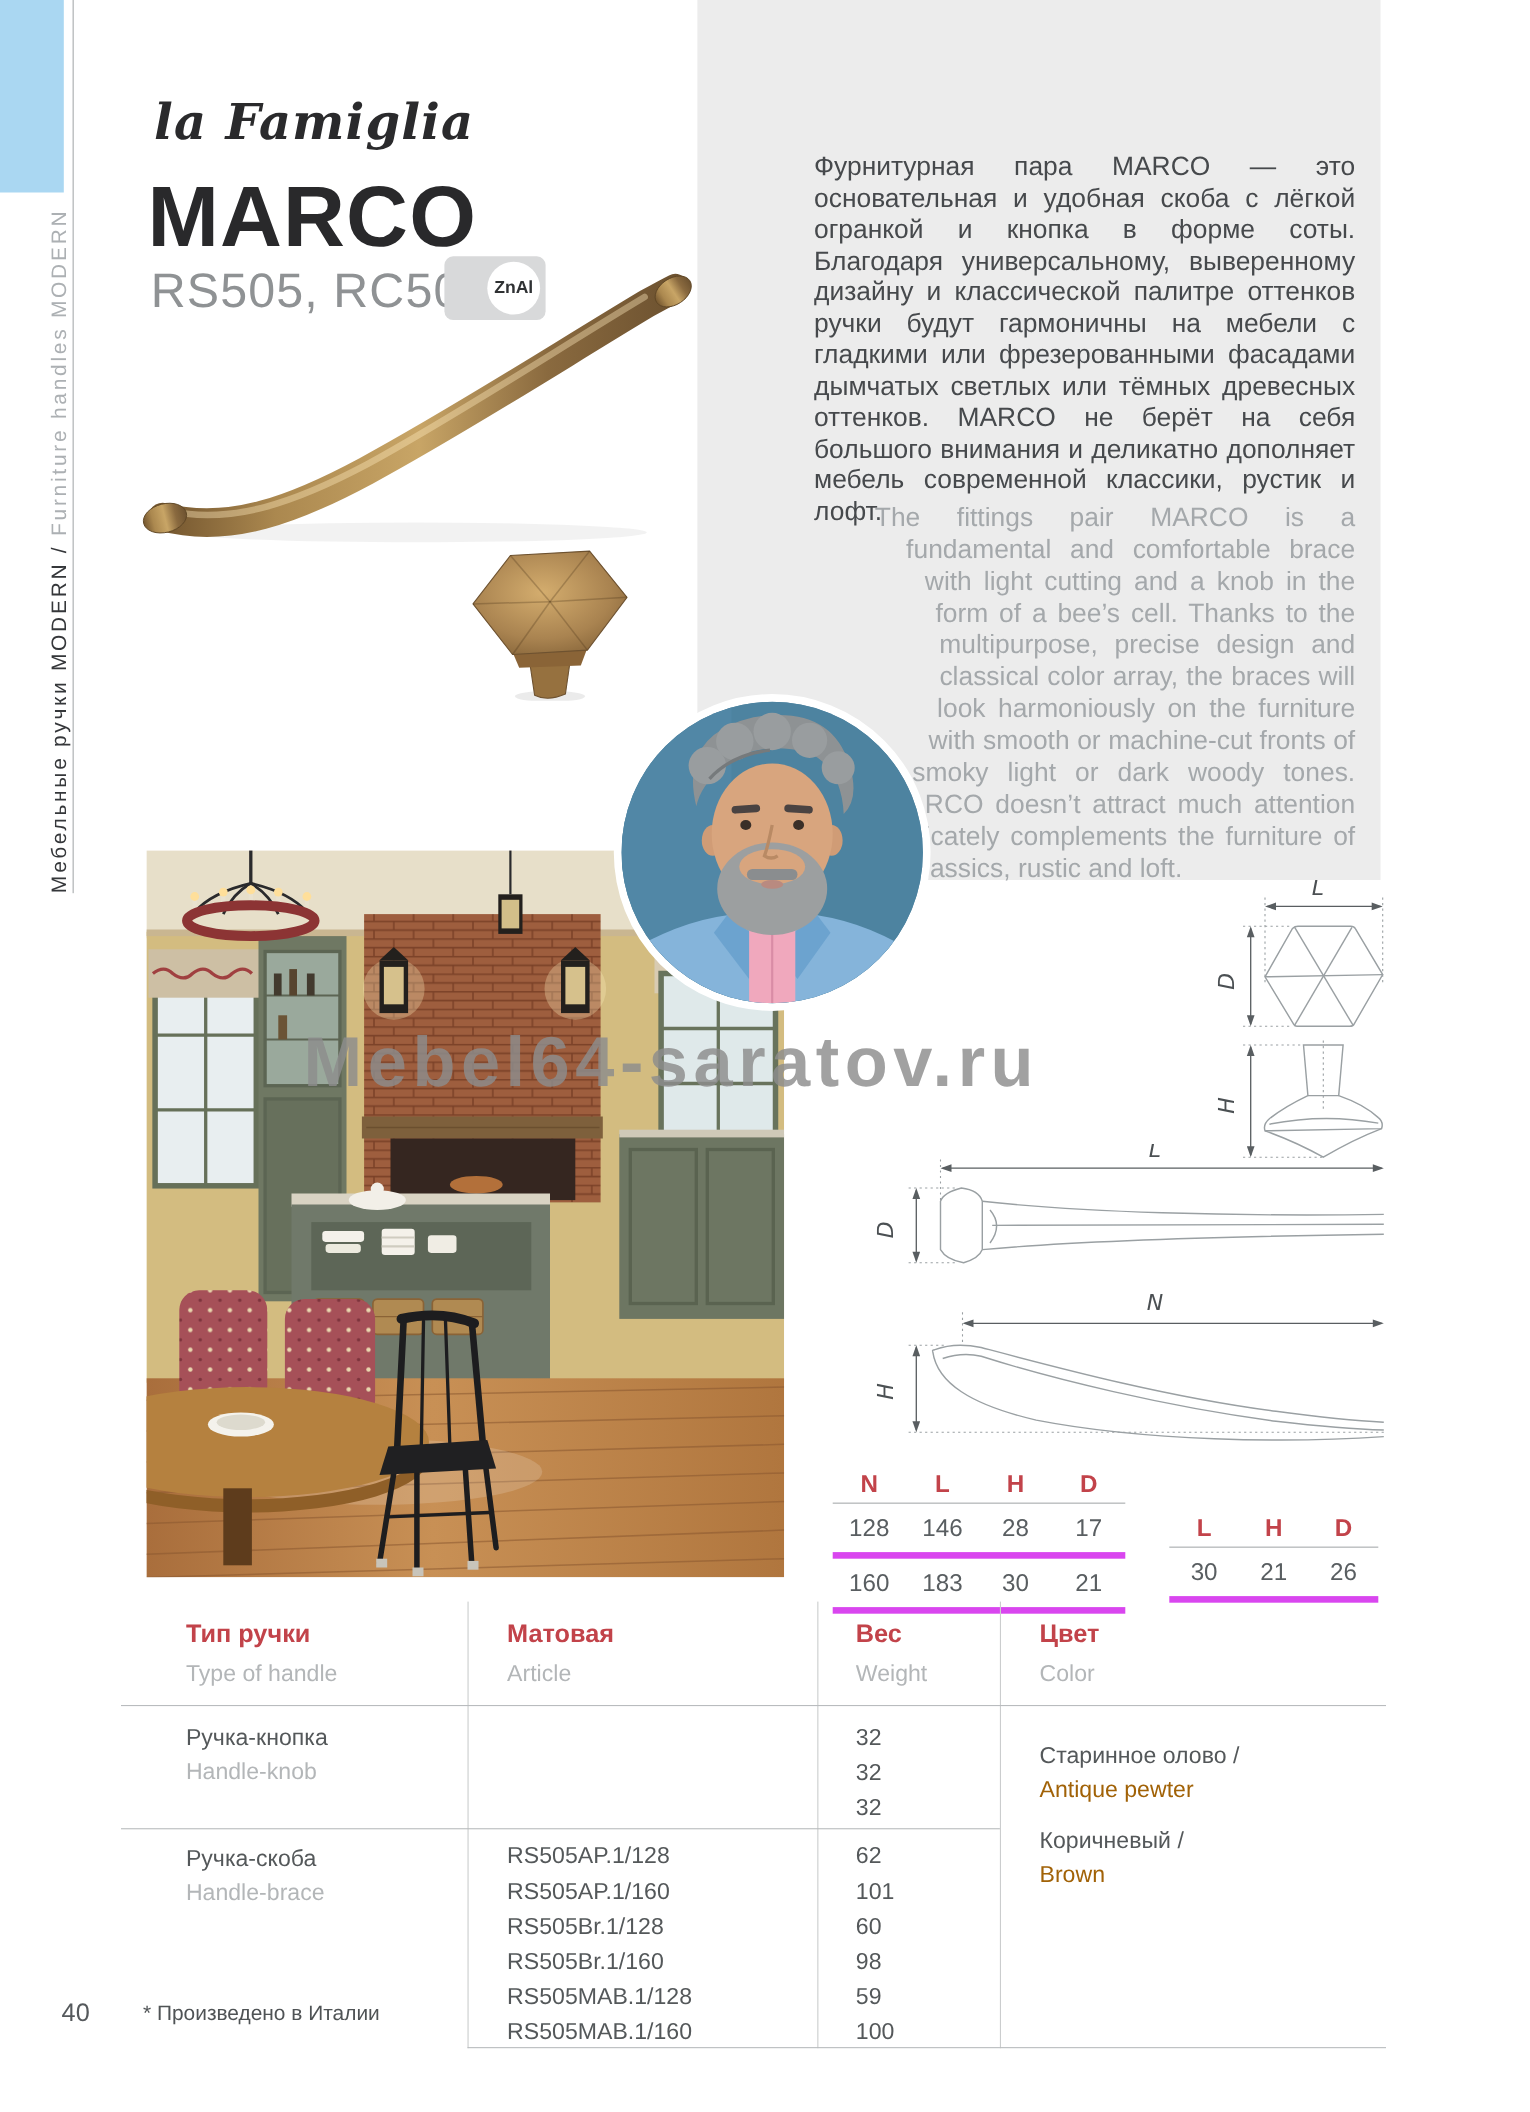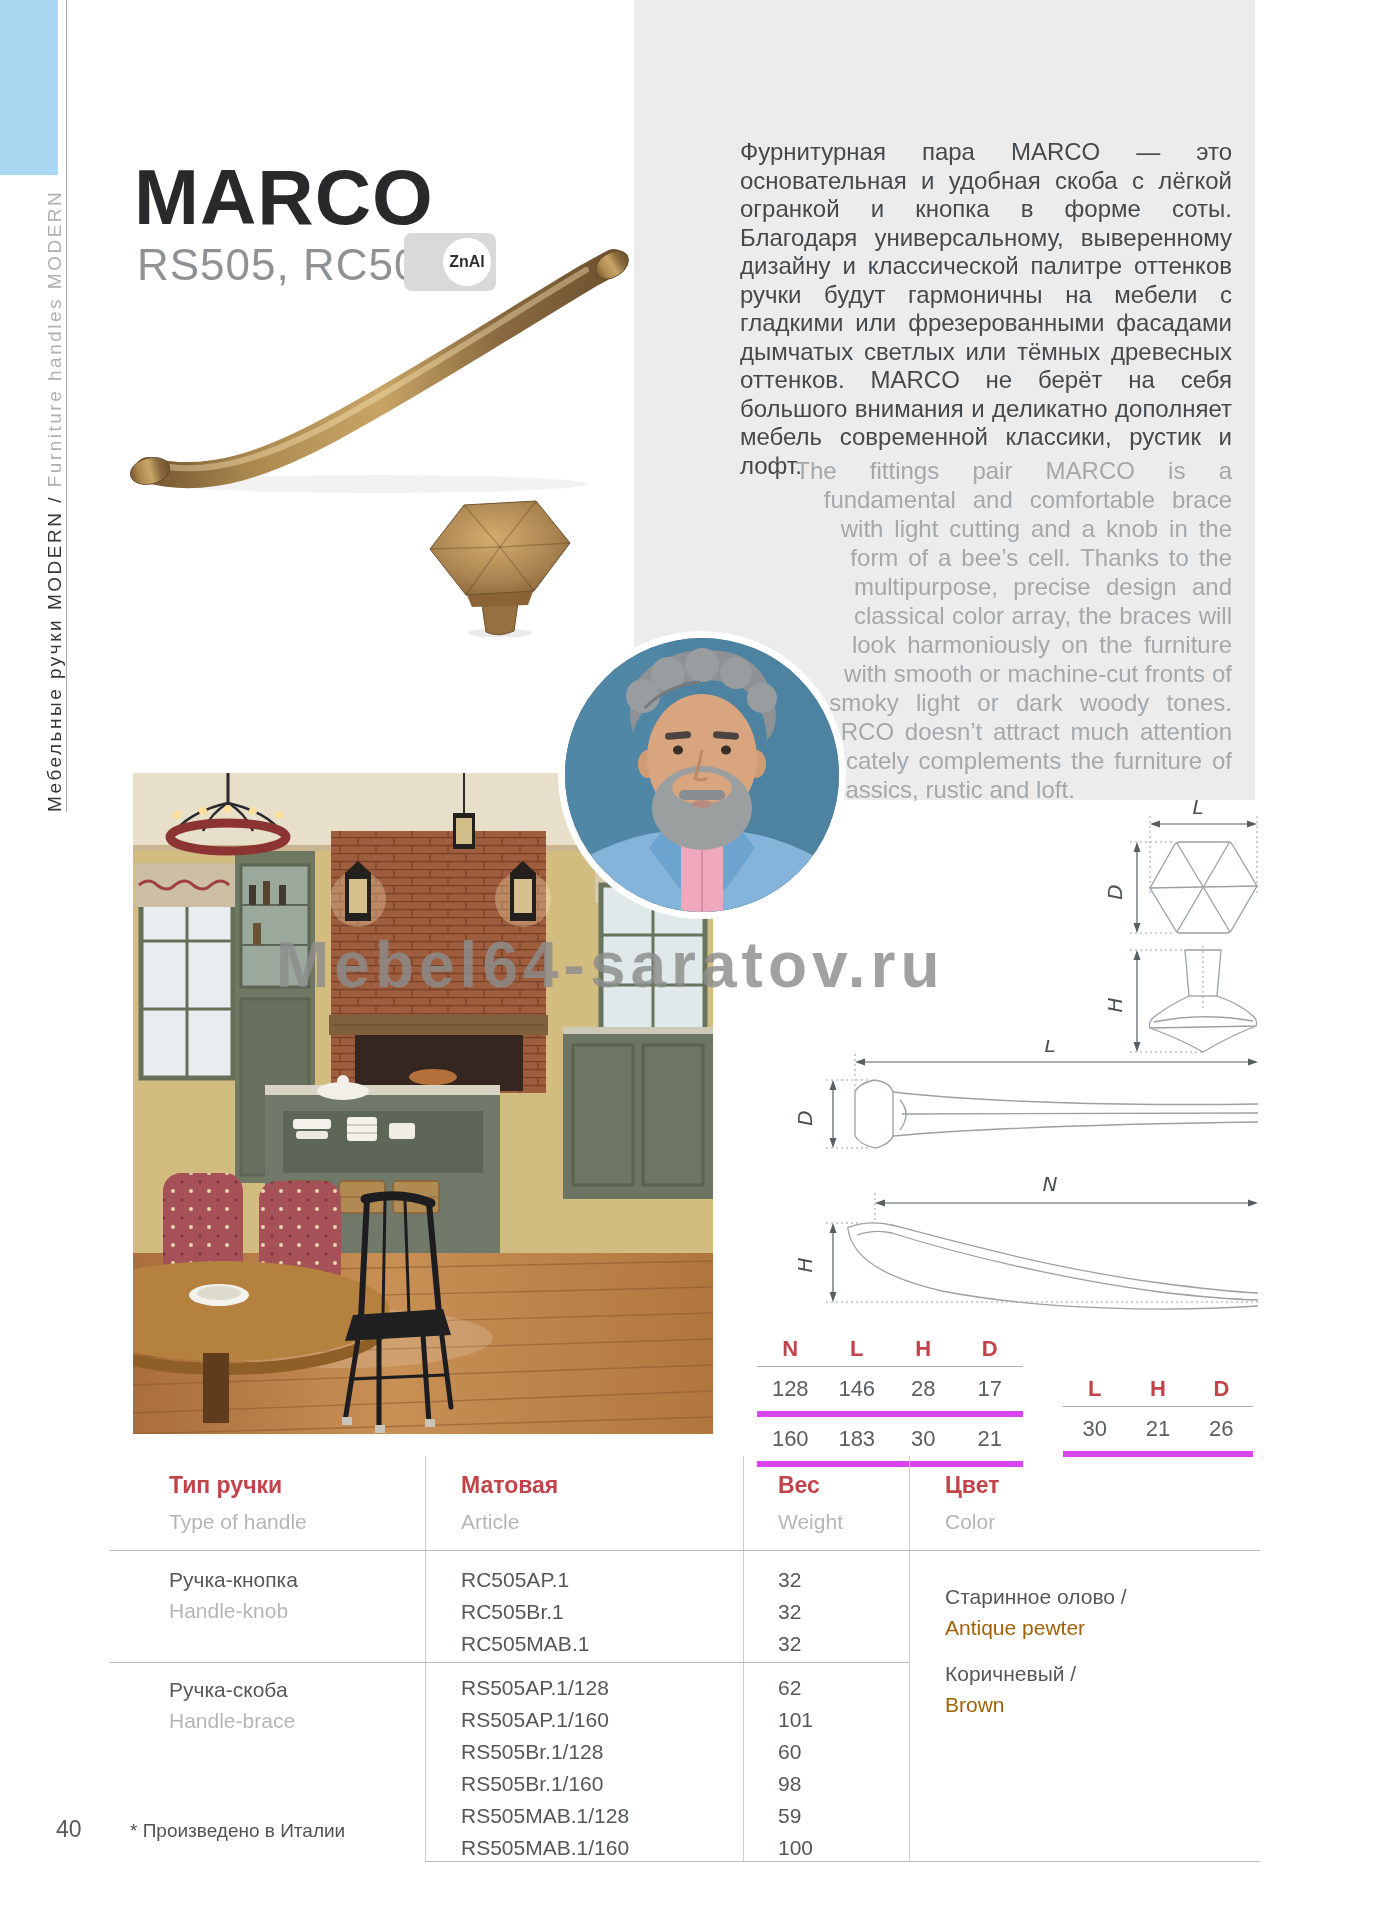--- a/index.html
+++ b/index.html
@@ -90,20 +90,21 @@
 <body>
 
 <div id="page">
 
   <div class="corner-blue"></div>
   <div class="side-line"></div>
   <div class="side-text">
     <span class="ru">Мебельные ручки MODERN / </span><span class="en">Furniture handles MODERN</span>
   </div>
 
+  <div class="family">la Famiglia</div>
   <div class="title">MARCO</div>
   <div class="models">RS505, RC505</div>
   <div class="badge">
     <div class="circ">ZnAl</div>
   </div>
 
   <div class="gray-panel"></div>
   <div class="para para-ru">Фурнитурная пара MARCO — это основатель­ная и удобная скоба с лёгкой огранкой и кноп­ка в форме соты. Благодаря универсальному, выверенному дизайну и классической палитре оттенков ручки будут гармоничны на мебели с гладкими или фрезерованными фасадами дым­чатых светлых или тёмных древесных оттенков. MARCO не берёт на себя большого внимания и деликатно дополняет мебель современной классики, рустик и лофт.</div>
   <div class="para para-en">
     <span class="float-spacer"></span><span>The fittings pair MARCO is a fundamental and comfortable brace with light cutting and a knob in the form of a bee’s cell. Thanks to the multipurpose, precise design and classical color array, the braces will look harmoniously on the furniture with smooth or machine-cut fronts of smoky light or dark woody tones. MARCO doesn’t attract much attention and delicately complements the furniture of modern classics, rustic and loft.</span>
@@ -469,26 +470,20 @@
     <div class="pt-h-en" style="left:351px;top:54px">Article</div>
     <div class="pt-h-ru" style="left:668px;top:16px">Вес</div>
     <div class="pt-h-en" style="left:668px;top:54px">Weight</div>
     <div class="pt-h-ru" style="left:835px;top:16px">Цвет</div>
     <div class="pt-h-en" style="left:835px;top:54px">Color</div>
 
     <div class="hline" style="left:0;top:94px;width:1150px"></div>
 
     <div class="pt-ru" style="left:59px;top:112px">Ручка-кнопка</div>
     <div class="pt-en" style="left:59px;top:143px">Handle-knob</div>
-    <div class="cell-list" style="left:351px;top:112px">
-
-    <div>RC505AP.1</div>
-        <div>RC505Br.1</div>
-        <div>RC505MAB.1</div>
-      </div>
     <div class="cell-list" style="left:668px;top:112px">
 
     <div>32</div>
         <div>32</div>
         <div>32</div>
       </div>
 
     <div class="hline" style="left:0;top:206px;width:799px"></div>
 
     <div class="pt-ru" style="left:59px;top:222px">Ручка-скоба</div>

